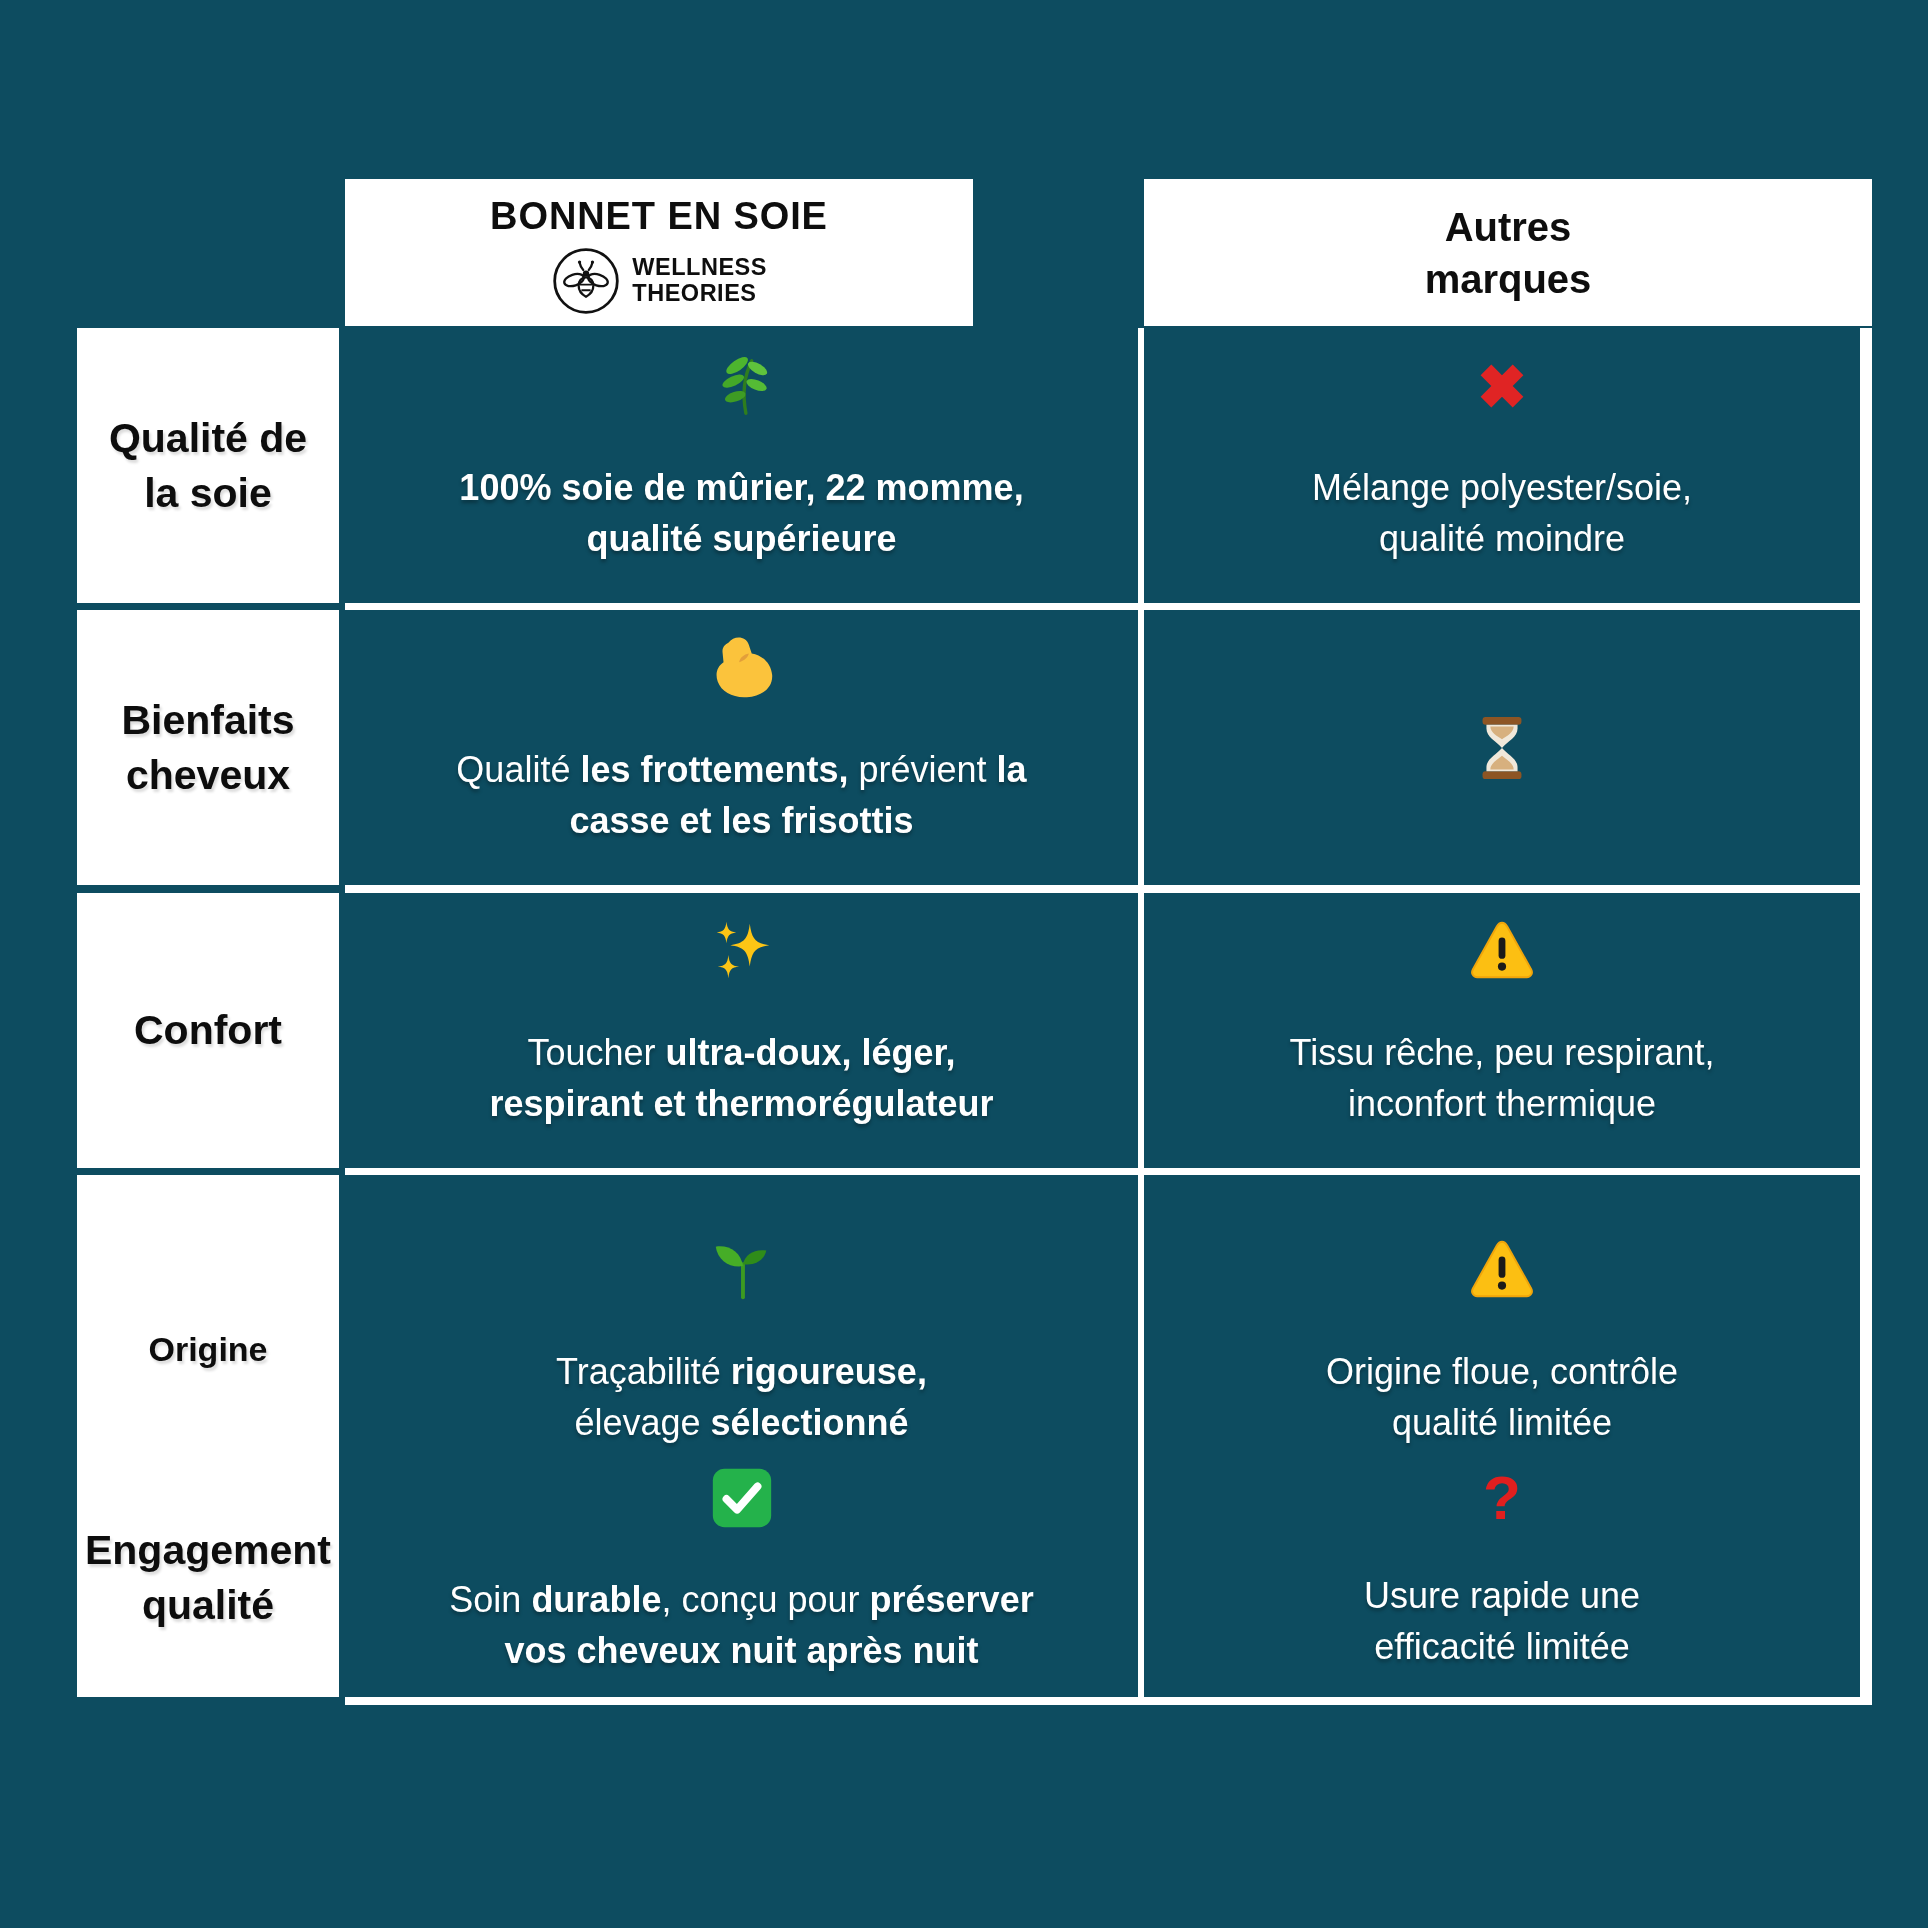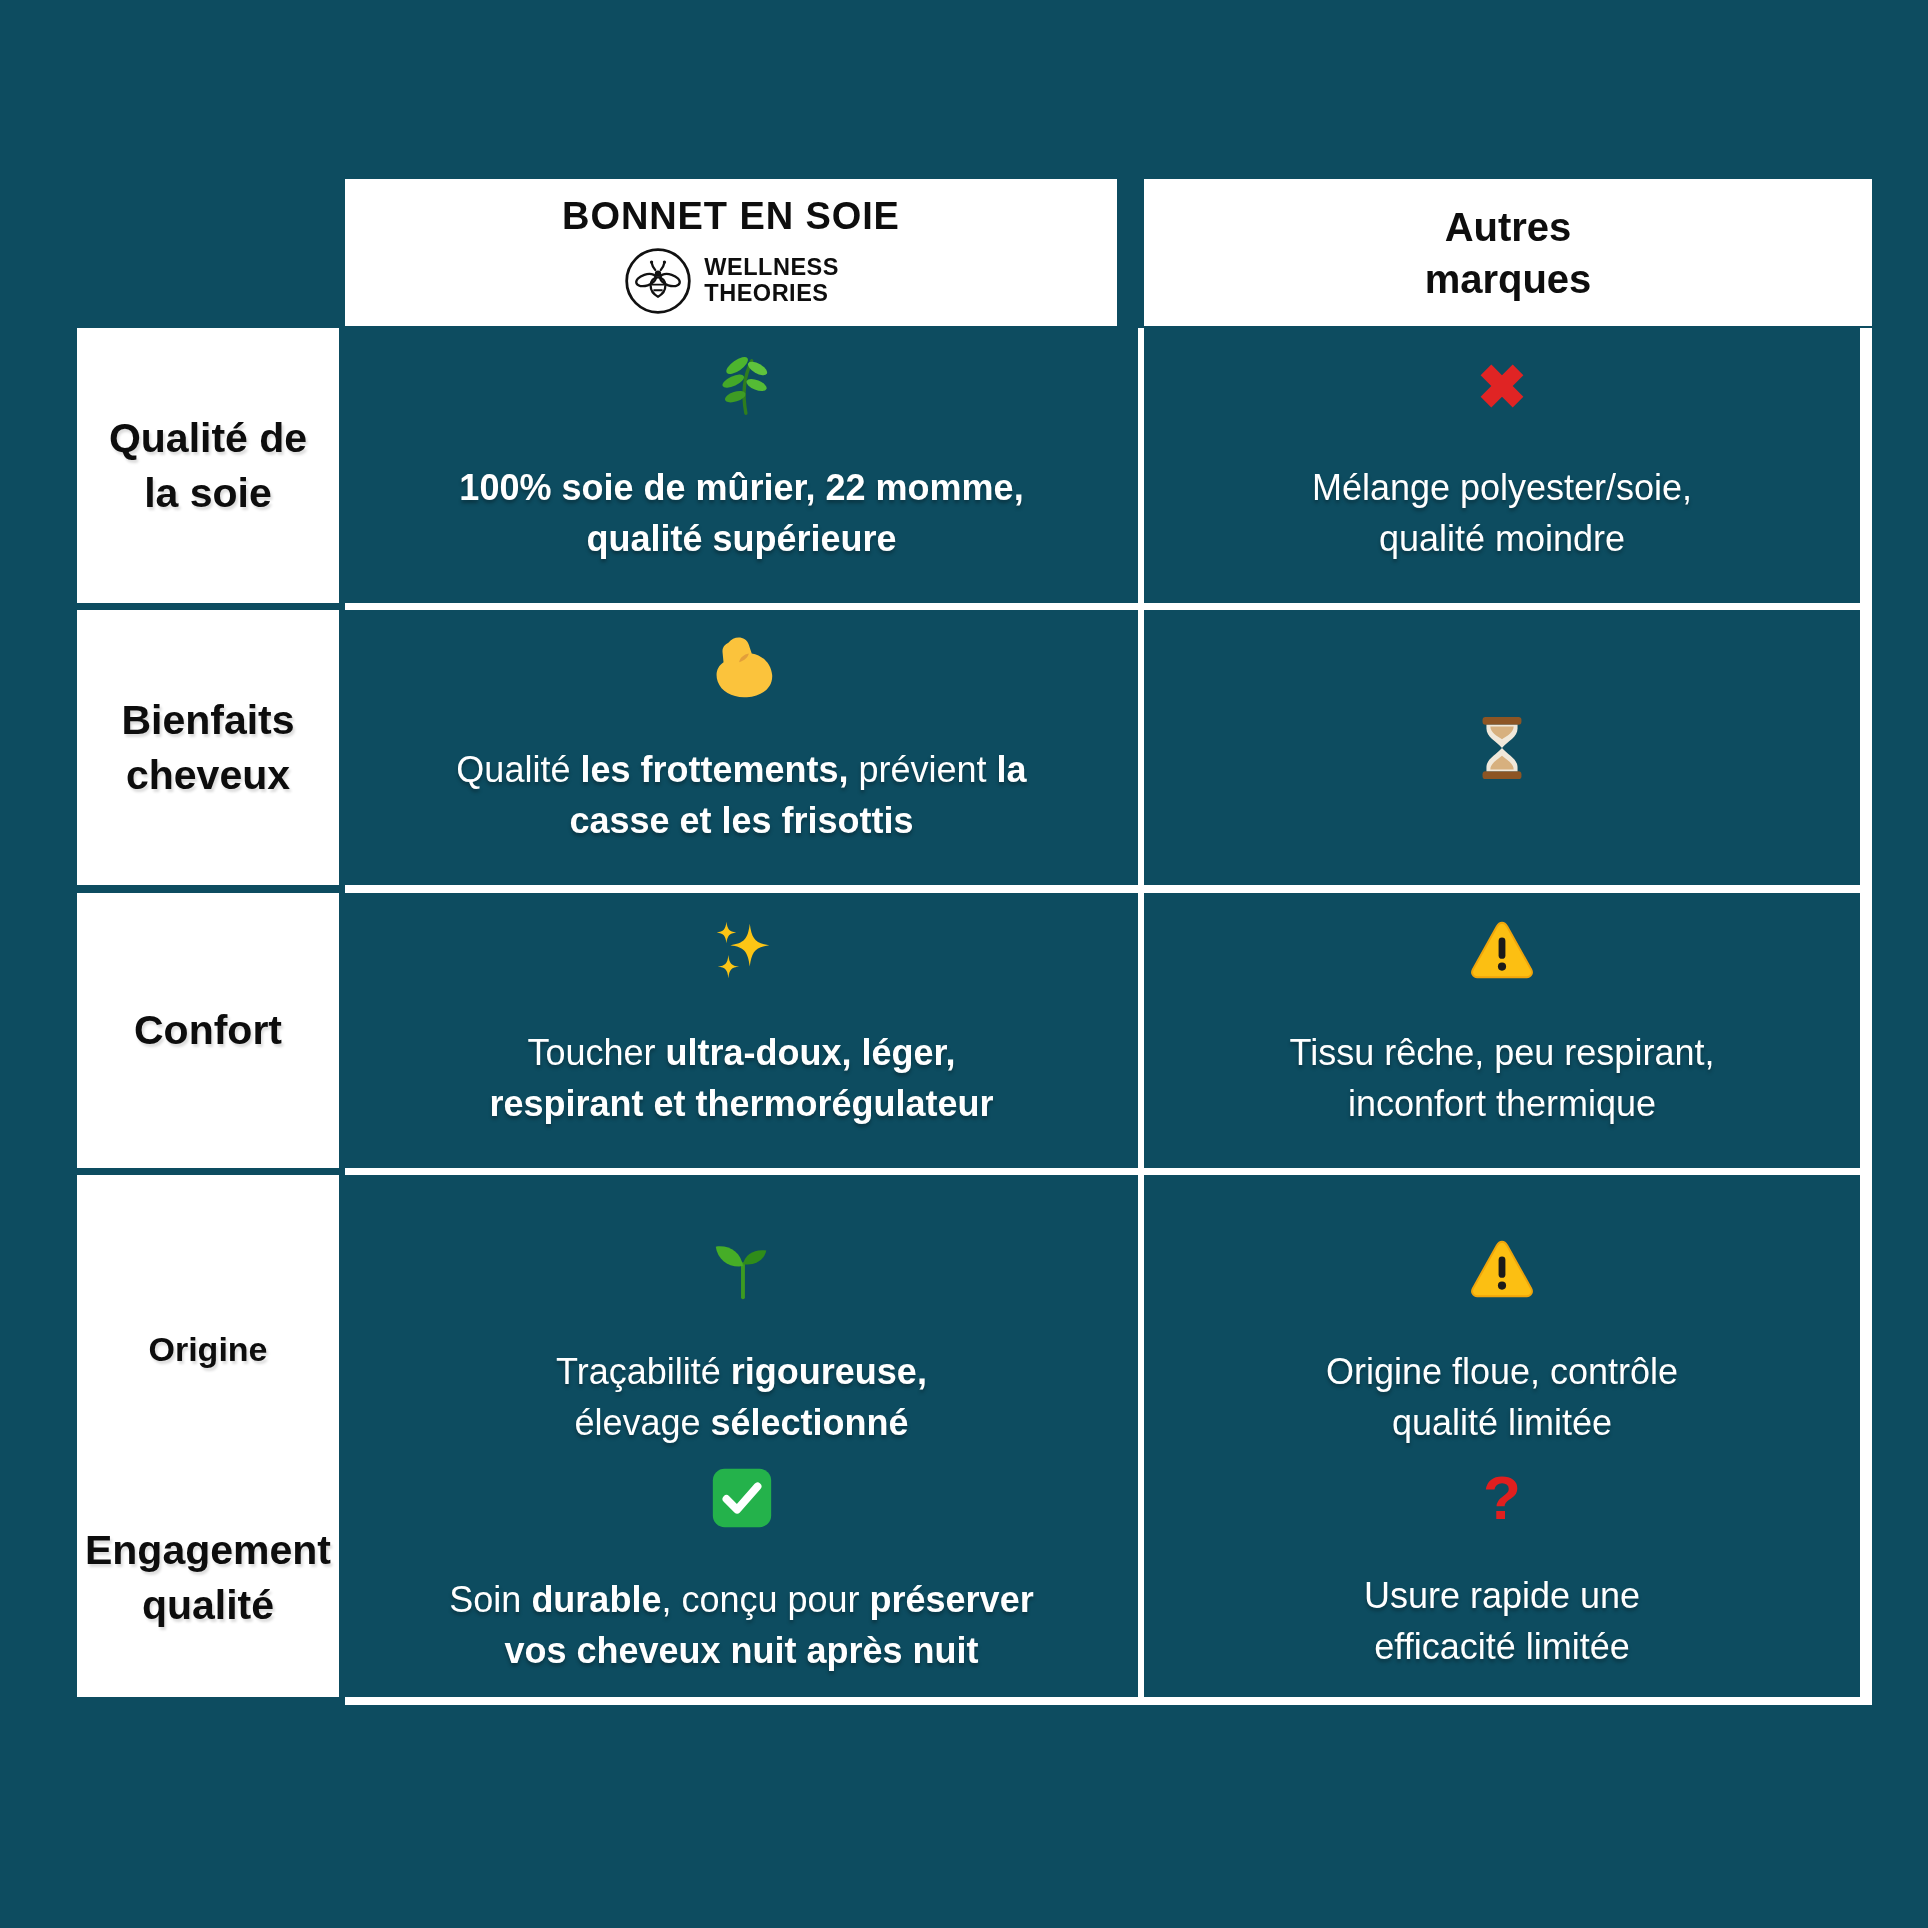--- a/index.html
+++ b/index.html
@@ -8,21 +8,21 @@
     font-family:"Liberation Sans","DejaVu Sans",sans-serif;
     background:#0d4c60;
   }
   .canvas{position:relative;width:1928px;height:1928px;background:#0d4c60;overflow:hidden;}
 
   
   .data-area{position:absolute;left:345px;top:328px;width:1527px;height:1377px;background:#ffffff;}
 
   
   .hdr-box{position:absolute;top:179px;height:147px;background:#ffffff;box-sizing:border-box;}
-  .hdr-product{left:345px;width:772px;display:flex;flex-direction:column;align-items:center;justify-content:center;padding-top:5.6px;}
+  .hdr-product{left:345px;width:628px;display:flex;flex-direction:column;align-items:center;justify-content:center;padding-top:5.6px;}
   .hdr-other{left:1144px;width:728px;display:flex;align-items:center;justify-content:center;}
   .hdr-title{font-size:38px;font-weight:700;letter-spacing:0.9px;color:#0e0e0e;text-align:center;}
   .brand{display:flex;align-items:center;justify-content:center;gap:11.3px;margin-top:7.5px;}
   .brand-logo svg{width:53px;height:53px;display:block;}
   .brand-text{font-size:23.5px;font-weight:700;line-height:1.08;color:#0e0e0e;text-align:left;letter-spacing:0.5px;}
   .brand-text span{display:block;}
   .hdr-title-big{font-size:40px;font-weight:700;line-height:1.3;color:#0e0e0e;text-align:center;}
 
   
   .r1{top:328px;height:275px;}

